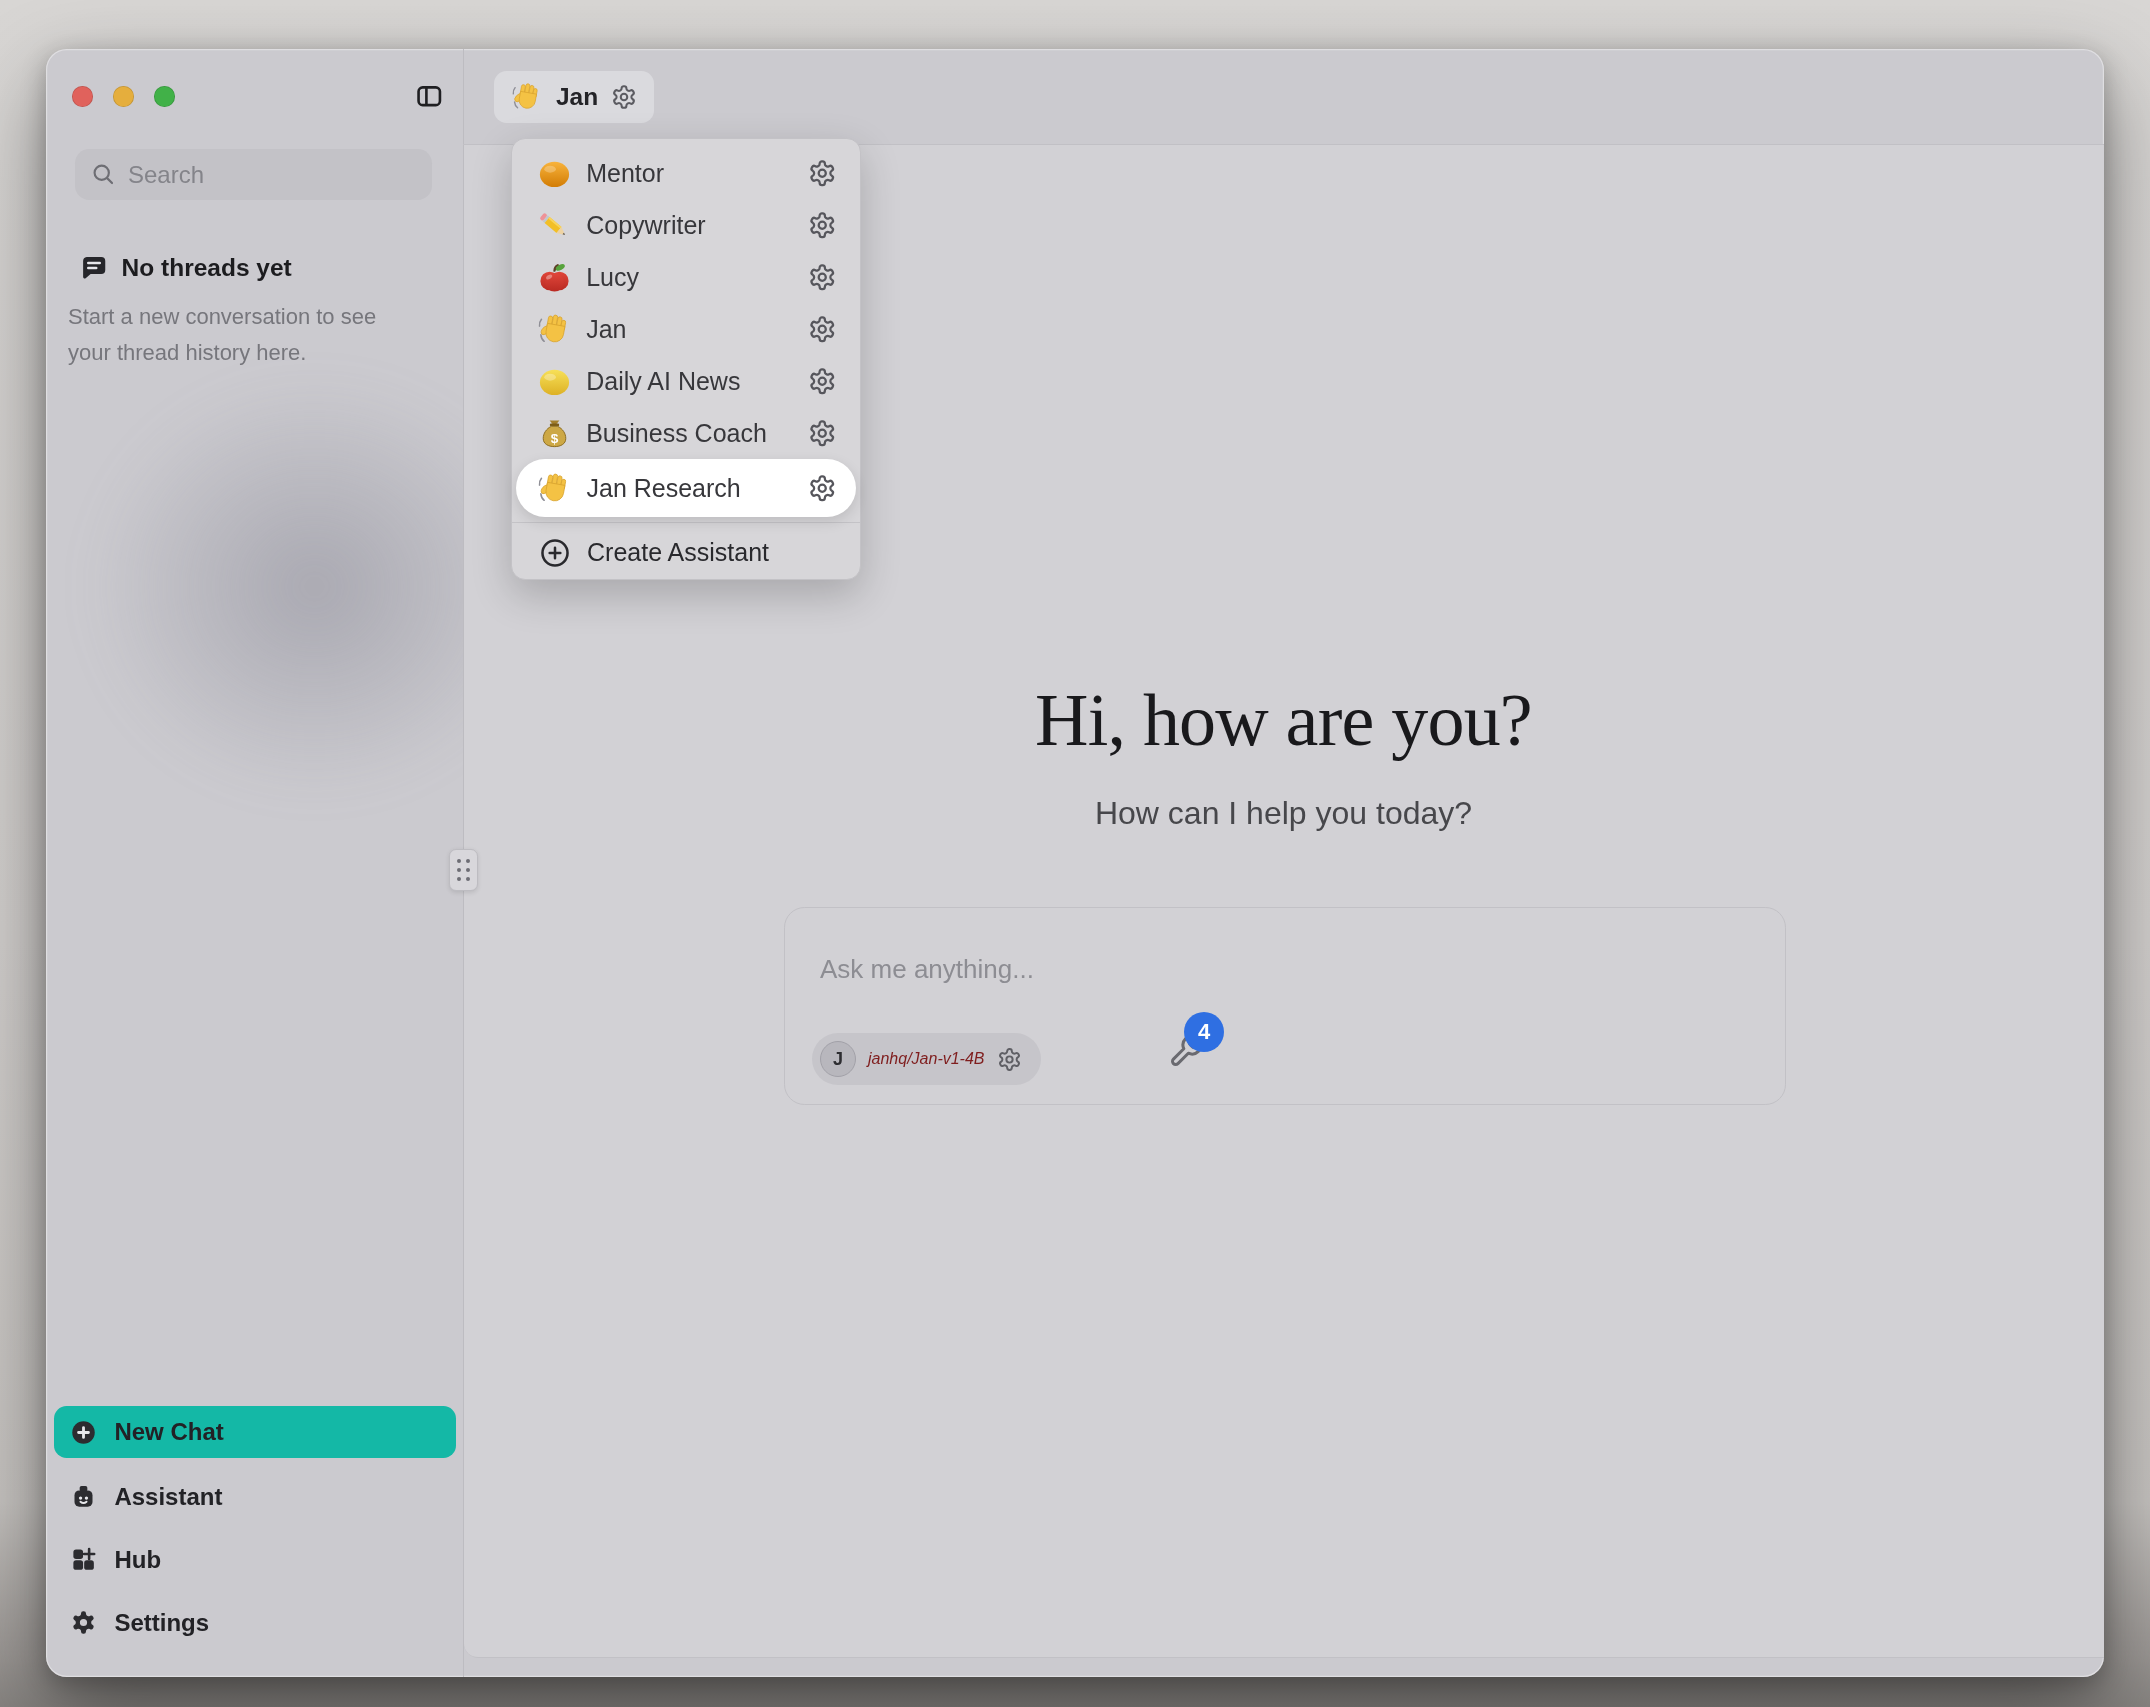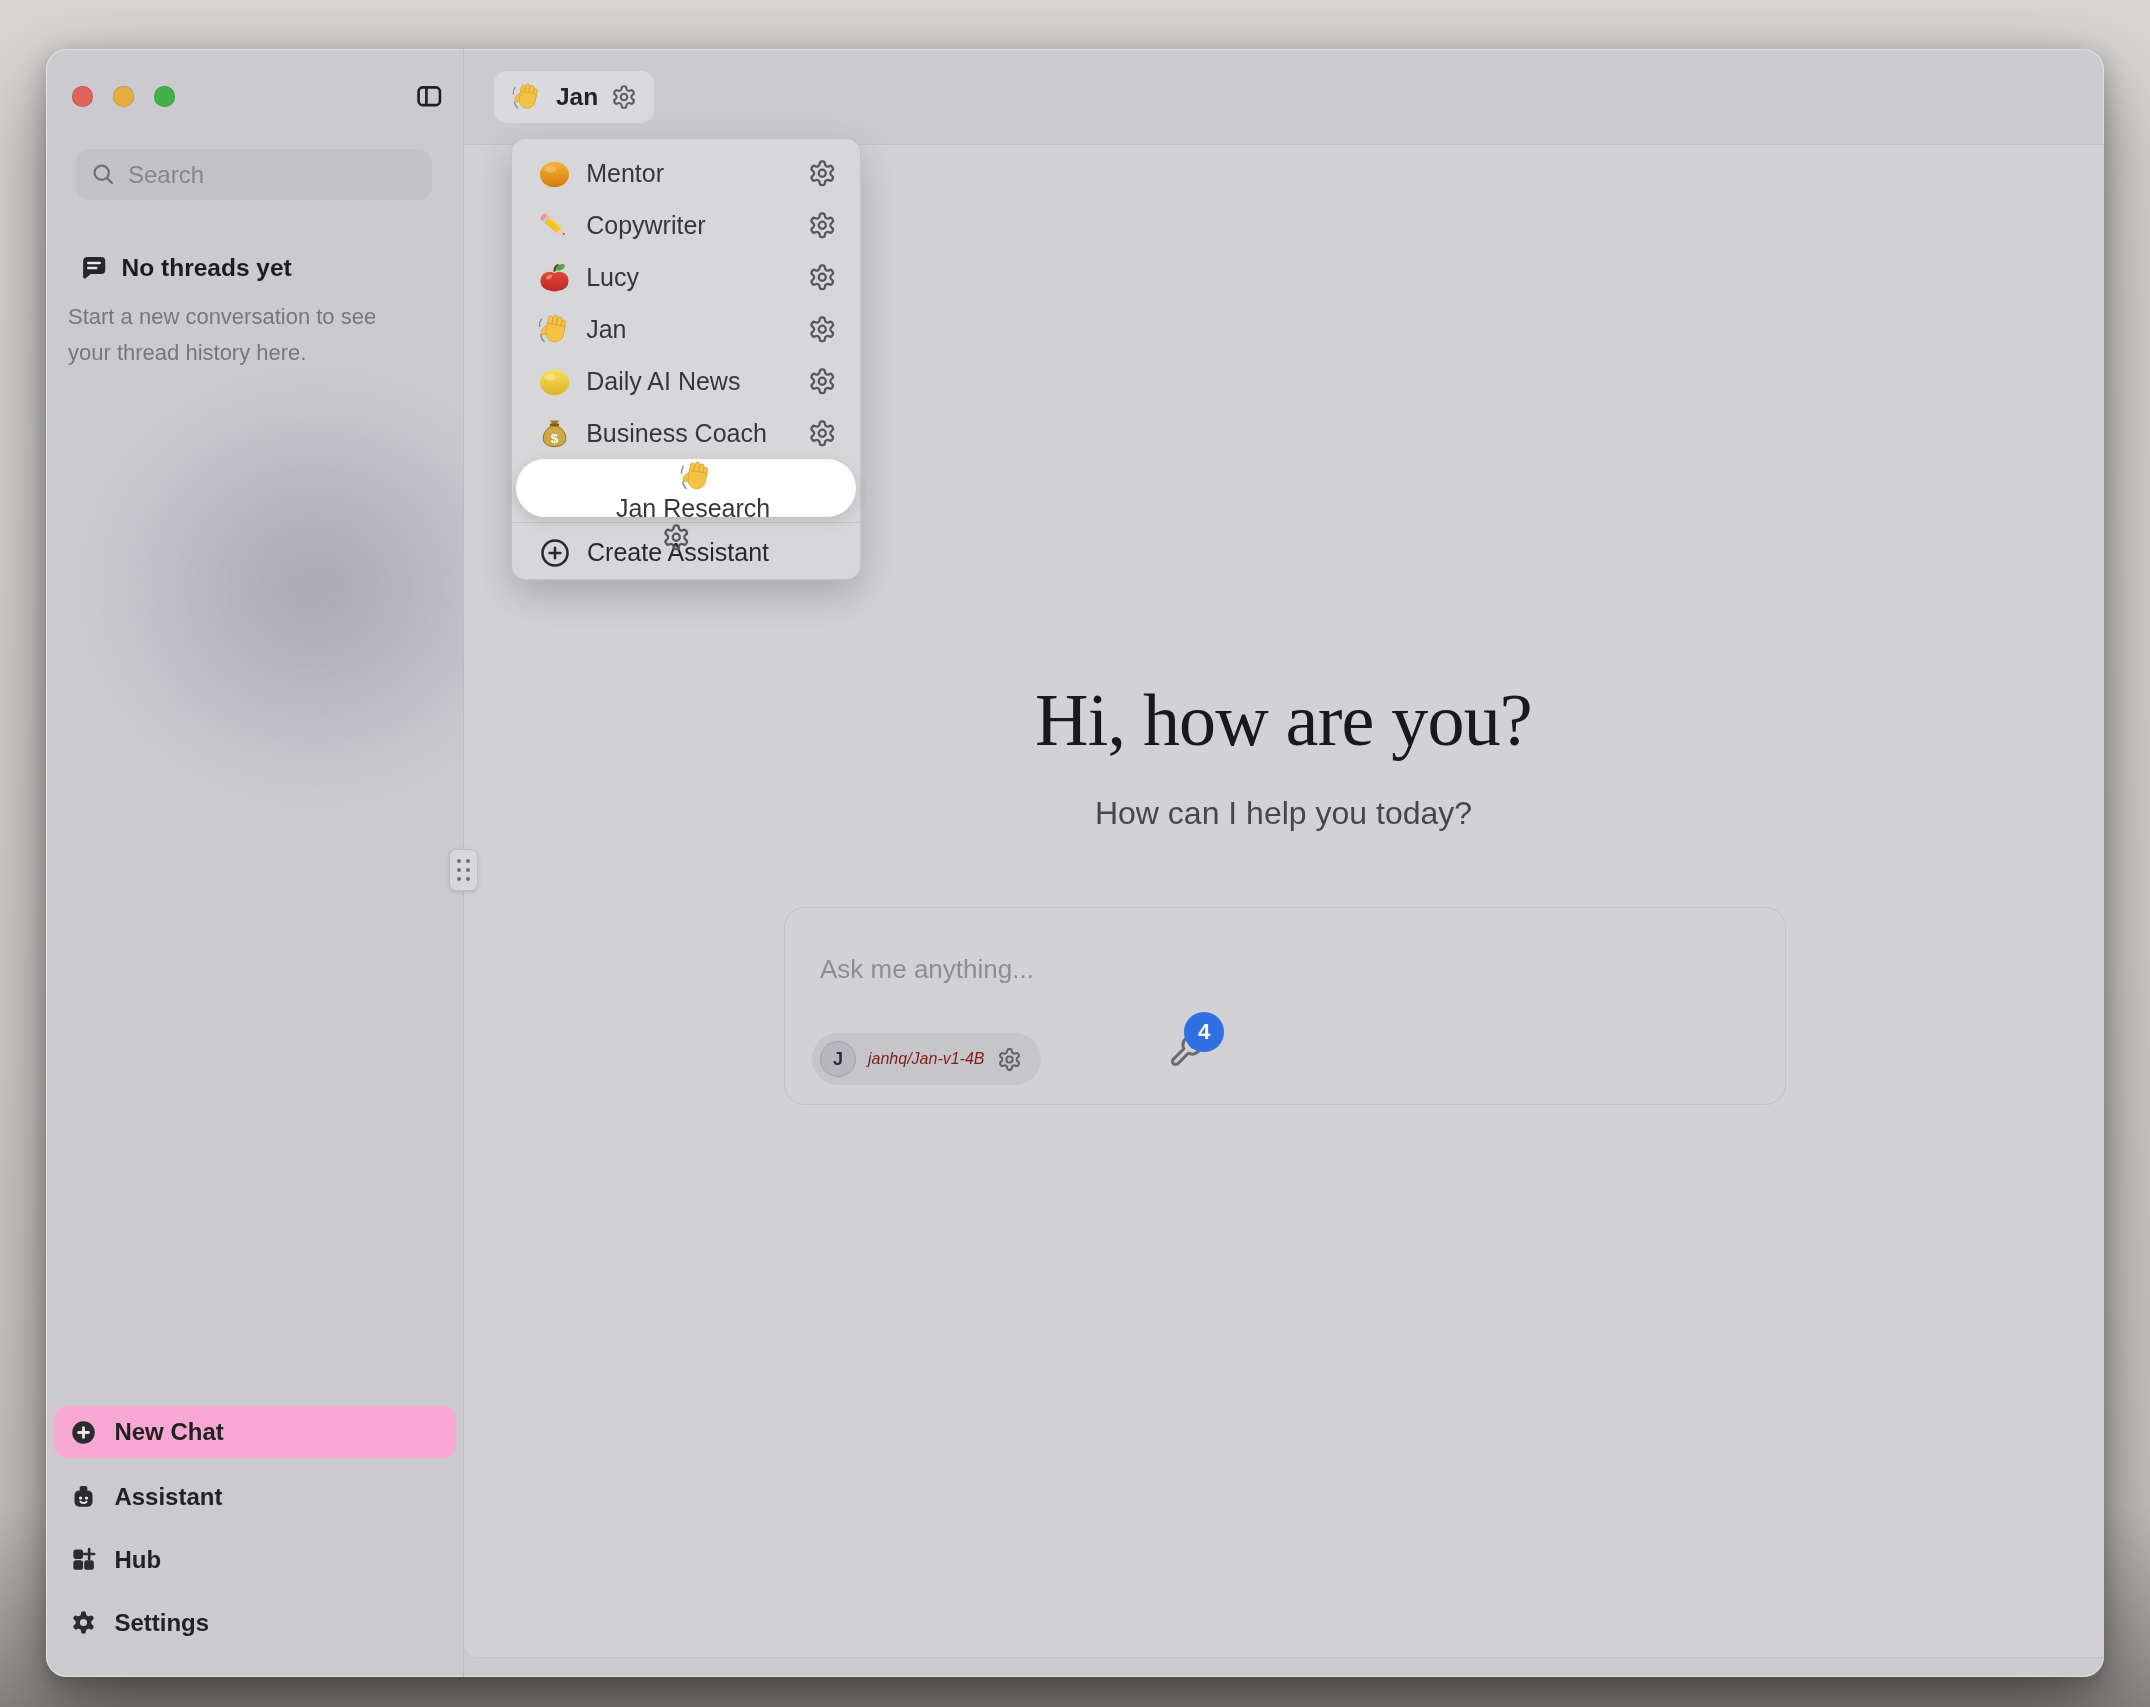--- a/index.html
+++ b/index.html
@@ -22,21 +22,21 @@
   .toggle-btn svg{width:28.5px;height:28.5px;}
   .search-pill{position:absolute;left:28.5px;top:100px;width:357px;height:51px;border-radius:14.2px;background:#c3c2c7;display:flex;align-items:center;gap:11px;padding:0 0 0 16px;box-sizing:border-box;}
   .search-pill svg{width:24.5px;height:24.5px;color:#6e6e74;flex:0 0 auto;}
   .search-pill input{flex:1;border:none;background:transparent;outline:none;font-family:"Liberation Sans",sans-serif;font-size:24px;color:#3a3a3e;min-width:0;}
   .search-pill input::placeholder{color:#84848a;}
   .empty-head{position:absolute;left:33px;top:204px;display:flex;align-items:center;gap:12.6px;}
   .empty-head svg{width:30px;height:30px;color:#26262a;}
   .empty-title{font-size:24.5px;font-weight:700;color:#1c1c1f;}
   .empty-desc{position:absolute;left:22px;top:250px;width:352px;font-size:22px;line-height:36px;color:#76767c;margin:0;}
   .nav-item{position:absolute;left:8px;width:402px;height:51px;display:flex;align-items:center;gap:17.4px;padding:0 0 0 16px;box-sizing:border-box;border-radius:12.6px;background:transparent;border:none;cursor:pointer;font-family:"Liberation Sans",sans-serif;}
-  .nav-item.active{background:#f9a8d4;}
+  .nav-item.active{background:#14b8a6;}
   .nav-item svg{width:27px;height:27px;color:#2c2c30;flex:0 0 auto;}
   .nav-label{font-size:24px;font-weight:600;color:#222226;}
   .handle{position:absolute;left:403px;top:800px;width:27px;height:40px;border-radius:7.1px;background:#d8d7db;border:0.8px solid #bdbcc1;box-shadow:0 1.6px 4.7px rgba(0,0,0,.10);z-index:30;display:flex;align-items:center;justify-content:center;cursor:col-resize;}
   .handle .dots{display:grid;grid-template-columns:repeat(2,4px);grid-template-rows:repeat(3,4px);gap:4.7px;}
   .handle .dots span{width:4px;height:4px;border-radius:50%;background:#6d6d74;}
   
   .main{position:absolute;left:417px;top:0;right:0;height:100%;border-radius:0 20.6px 20.6px 0;}
   .main-panel{position:absolute;left:1.2px;top:96px;right:0;height:1512px;background:#d2d1d5;border-bottom:0.8px solid #c2c1c6;border-bottom-left-radius:14.2px;}
   .toolbar-line{position:absolute;left:0;top:95px;right:0;height:1.2px;background:#c1c0c5;}
   .assistant-pill{position:absolute;left:31px;top:22px;height:52px;border-radius:12.6px;background:#dadade;display:inline-flex;align-items:center;gap:12.6px;padding:0 17.4px;border:none;cursor:pointer;font-family:"Liberation Sans",sans-serif;}
@@ -46,21 +46,21 @@
   .assistant-pill .gear{width:26px;height:26px;color:#5b5b61;}
   .assistant-pill .gear svg{width:26px;height:26px;}
   
   .menu{position:absolute;left:48px;top:89px;width:350px;background:#d7d6d9;border:0.8px solid #c3c2c6;border-radius:14.2px;box-shadow:0 14.2px 40px rgba(0,0,0,.20);padding:8px 0 1px;box-sizing:border-box;z-index:60;}
   .mrow{position:relative;height:52px;display:flex;align-items:center;cursor:pointer;}
   .mrow .memoji{width:35px;height:35px;margin-left:25px;flex:0 0 auto;display:flex;align-items:center;justify-content:center;}
   .mrow .memoji svg{width:35px;height:35px;}
   .mrow .mlabel{margin-left:14.2px;font-size:25px;color:#37373b;flex:1;}
   .mrow .mgear{width:28.5px;height:28.5px;margin-right:24px;color:#56565c;flex:0 0 auto;}
   .mrow .mgear svg{width:28.5px;height:28.5px;}
-  .mrow.active{height:58px;margin:0 4px;background:var(--highlight_white,#fff);border-radius:29px;box-shadow:0 4.7px 14.2px rgba(0,0,0,.12);flex-direction:column;}
+  .mrow.active{height:58px;margin:0 4px;background:var(--highlight_white,#fff);border-radius:29px;box-shadow:0 4.7px 14.2px rgba(0,0,0,.12);}
   .mrow.active .memoji{margin-left:21.3px;}
   .mrow.active .mgear{margin-right:20px;}
   .menu-sep{height:0.8px;background:#c4c3c7;margin:4.7px 0;}
   .create-row{height:51px;display:flex;align-items:center;cursor:pointer;}
   .create-row svg{width:32px;height:32px;margin-left:27px;color:#29292d;}
   .create-row .clabel{margin-left:16px;font-size:25px;font-weight:500;color:#29292d;}
   
   .greet-title{position:absolute;left:0;right:0;top:629px;margin:0;text-align:center;font-family:"Liberation Serif",serif;font-weight:500;font-size:74px;color:#19191c;letter-spacing:-0.8px;}
   .greet-sub{position:absolute;left:0;right:0;top:746px;margin:0;text-align:center;font-size:32px;color:#47474b;}
   

